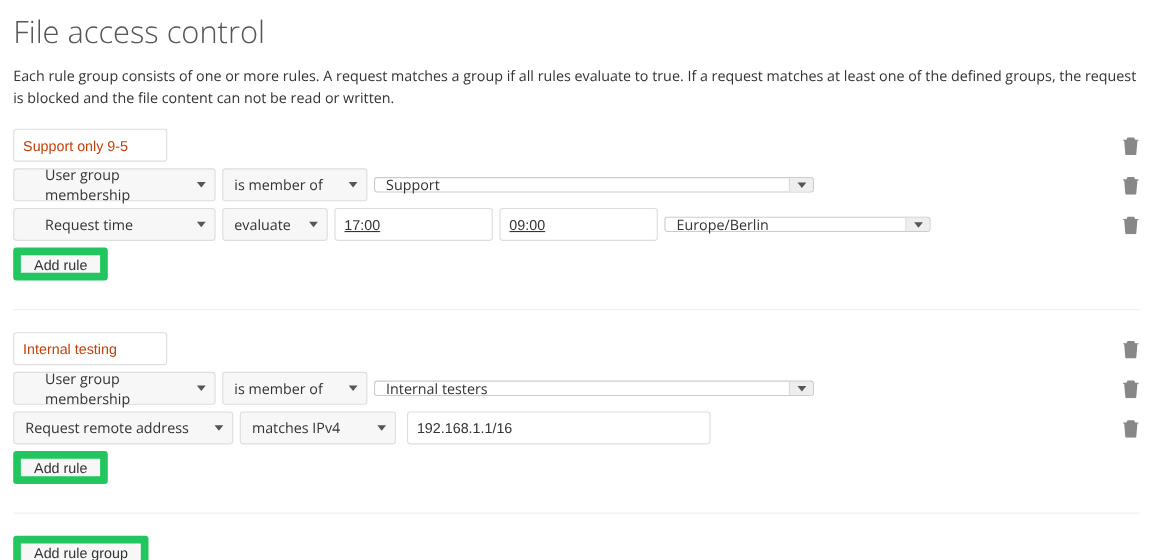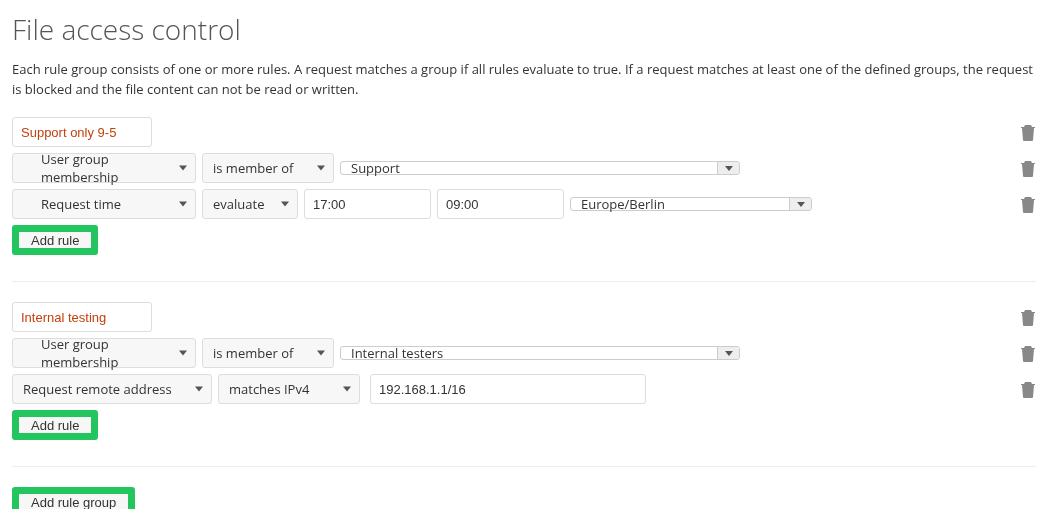--- a/index.html
+++ b/index.html
@@ -105,21 +105,21 @@
   .combo .caret-box .caret { position: static; transform: none; }
   input.txt {
     height: 30px;
     padding: 4px 8px;
     border: 1px solid #ddd;
     border-radius: 3px;
     font-size: 13px;
     color: #333;
     background: #fff;
   }
-  .txt-time { width: 127px; }
+  .txt-time { width: 144px; text-decoration: underline; }
   .txt-ip   { width: 276px; margin-left: 4px; }
   button.btn {
     height: 30px;
     padding: 0 12px;
     border: 7px solid #22c55e;
     border-radius: 3px;
     background: #f7f7f7;
     color: #333;
     font-size: 13px;
     cursor: pointer;

